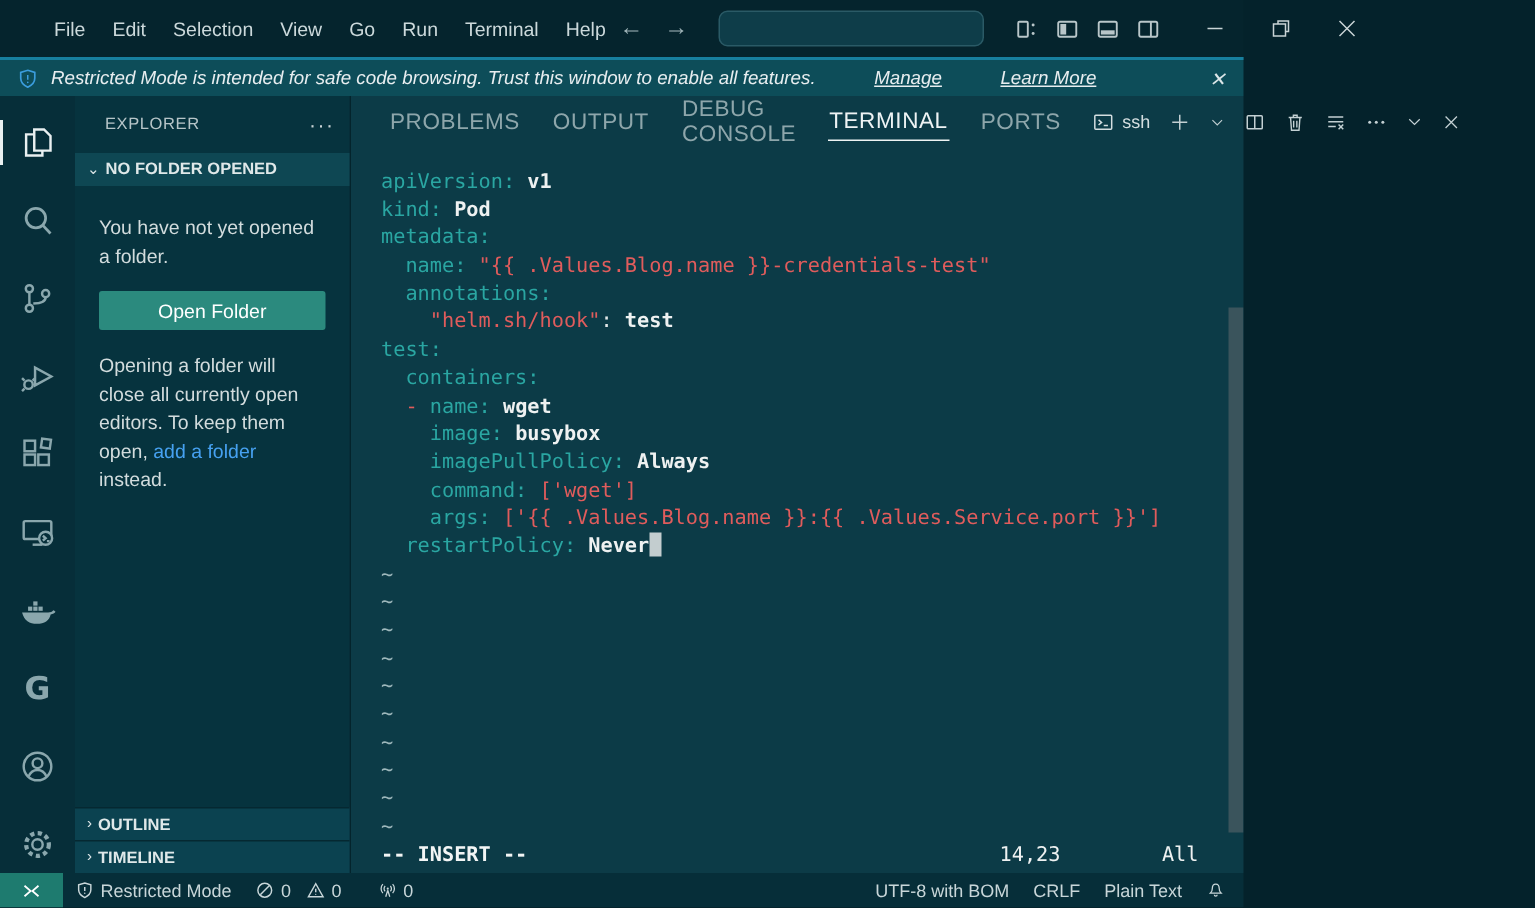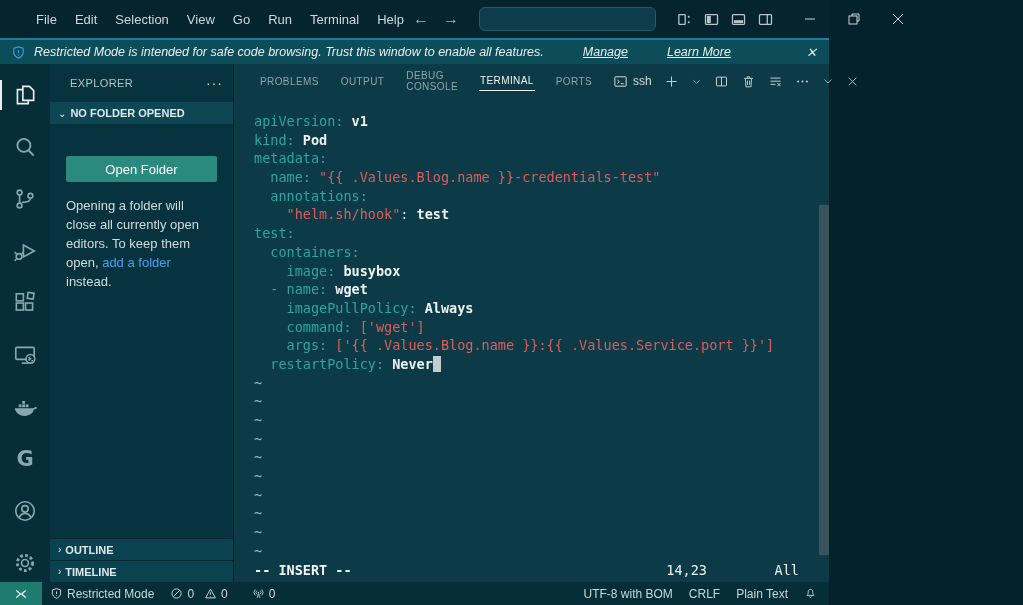--- a/index.html
+++ b/index.html
@@ -61,21 +61,21 @@
   .sb-bottom { position:absolute; left:0; right:0; bottom:0; }
   .sb-row { height:22px; background:#0b4250; border-top:1px solid #052831; display:flex;
     align-items:center; font-size:11px; font-weight:bold; color:#dfe8e9; padding-left:4px; cursor:pointer; }
   .sb-row .chev { font-size:10px; margin:0 4px; font-weight:normal; }
 
   
   .panel { flex:1; background:#0c3b47; border-left:1px solid #04242c; display:flex;
     flex-direction:column; min-width:0; }
   .panel-header { height:34px; display:flex; align-items:center; padding:0 8px 0 25px;
     flex-shrink:0; }
-  .ptab { font-size:10px; letter-spacing:.4px; color:#8ea6ab; margin-right:20px;
+  .ptab { font-size:15px; letter-spacing:.4px; color:#8ea6ab; margin-right:20px;
     padding:4px 1px; cursor:pointer; }
   .ptab.active { color:#eef3f4; border-bottom:1px solid #eef3f4; }
   .panel-toolbar { margin-left:auto; display:flex; align-items:center; gap:12px; color:#c3d0d3; }
   .panel-toolbar svg { width:15px; height:15px; }
   .pt-profile { display:flex; align-items:center; gap:5px; font-size:12px; color:#d4dee0; cursor:pointer;}
   .pt-icon { cursor:pointer; display:flex; align-items:center; }
 
   .terminal-wrap { flex:1; position:relative; overflow:hidden; }
   .terminal { position:absolute; inset:0; padding:14px 14px 0 20px;
     font-family:"DejaVu Sans Mono", monospace; font-size:13.5px; cursor:text; }
@@ -254,20 +254,21 @@
     <div class="sidebar">
       <div class="sb-header">
         <span>EXPLORER</span>
         <span class="sb-actions">···</span>
       </div>
       <div class="sb-section">
         <span class="chev">⌄</span>
         <span>NO FOLDER OPENED</span>
       </div>
       <div class="sb-body">
+        <div>You have not yet opened a folder.</div>
         <button class="open-folder-btn">Open Folder</button>
         <div class="sb-hint"><span>Opening a folder will close all currently open editors. To keep them open, </span><a>add a folder</a><span> instead.</span></div>
       </div>
       <div class="sb-bottom">
         <div class="sb-row">
           <span class="chev">›</span>
           <span>OUTLINE</span>
         </div>
         <div class="sb-row">
           <span class="chev">›</span>
@@ -340,22 +341,22 @@
       <div class="terminal-wrap">
         <div class="terminal" id="term">
             <div class="tl"><span class="seg-key">apiVersion:</span><span class="seg-val"> v1</span></div>
             <div class="tl"><span class="seg-key">kind:</span><span class="seg-val"> Pod</span></div>
             <div class="tl"><span class="seg-key">metadata:</span></div>
             <div class="tl"><span class="seg-plain">  </span><span class="seg-key">name:</span><span class="seg-str"> "{{ .Values.Blog.name }}-credentials-test"</span></div>
             <div class="tl"><span class="seg-plain">  </span><span class="seg-key">annotations:</span></div>
             <div class="tl"><span class="seg-plain">    </span><span class="seg-str">"helm.sh/hook"</span><span class="seg-plain">: </span><span class="seg-val">test</span></div>
             <div class="tl"><span class="seg-key">test:</span></div>
             <div class="tl"><span class="seg-plain">  </span><span class="seg-key">containers:</span></div>
+            <div class="tl"><span class="seg-plain">  </span><span class="seg-str">- </span><span class="seg-key">name:</span><span class="seg-val"> wget</span></div>
             <div class="tl"><span class="seg-plain">    </span><span class="seg-key">image:</span><span class="seg-val"> busybox</span></div>
-            <div class="tl"><span class="seg-plain">  </span><span class="seg-str">- </span><span class="seg-key">name:</span><span class="seg-val"> wget</span></div>
             <div class="tl"><span class="seg-plain">    </span><span class="seg-key">imagePullPolicy:</span><span class="seg-val"> Always</span></div>
             <div class="tl"><span class="seg-plain">    </span><span class="seg-key">command:</span><span class="seg-str"> ['wget']</span></div>
             <div class="tl"><span class="seg-plain">    </span><span class="seg-key">args:</span><span class="seg-str"> ['{{ .Values.Blog.name }}:{{ .Values.Service.port }}']</span></div>
             <div class="tl"><span class="seg-plain">  </span><span class="seg-key">restartPolicy:</span><span class="seg-val"> Never</span><span class="seg-cursor"></span></div>
             <div class="tl"><span class="seg-tilde">~</span></div>
             <div class="tl"><span class="seg-tilde">~</span></div>
             <div class="tl"><span class="seg-tilde">~</span></div>
             <div class="tl"><span class="seg-tilde">~</span></div>
             <div class="tl"><span class="seg-tilde">~</span></div>
             <div class="tl"><span class="seg-tilde">~</span></div>

